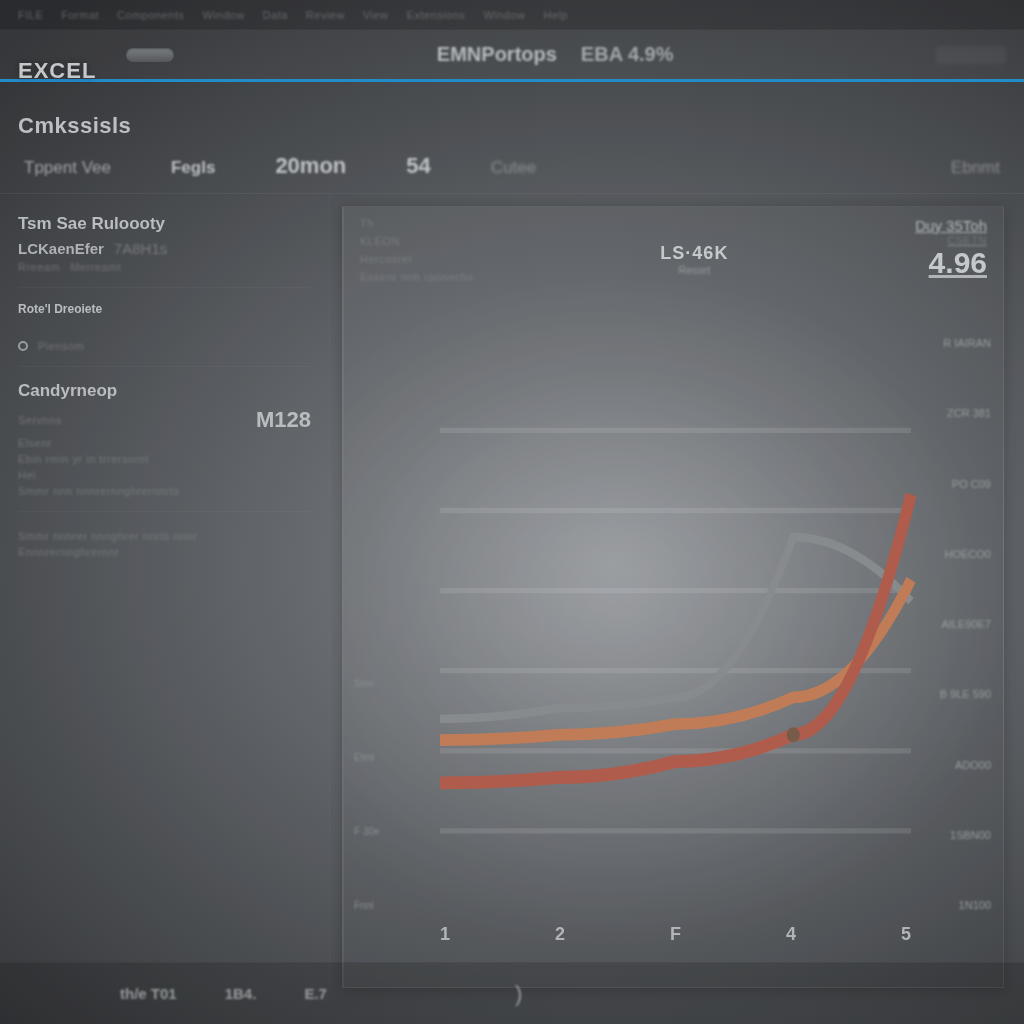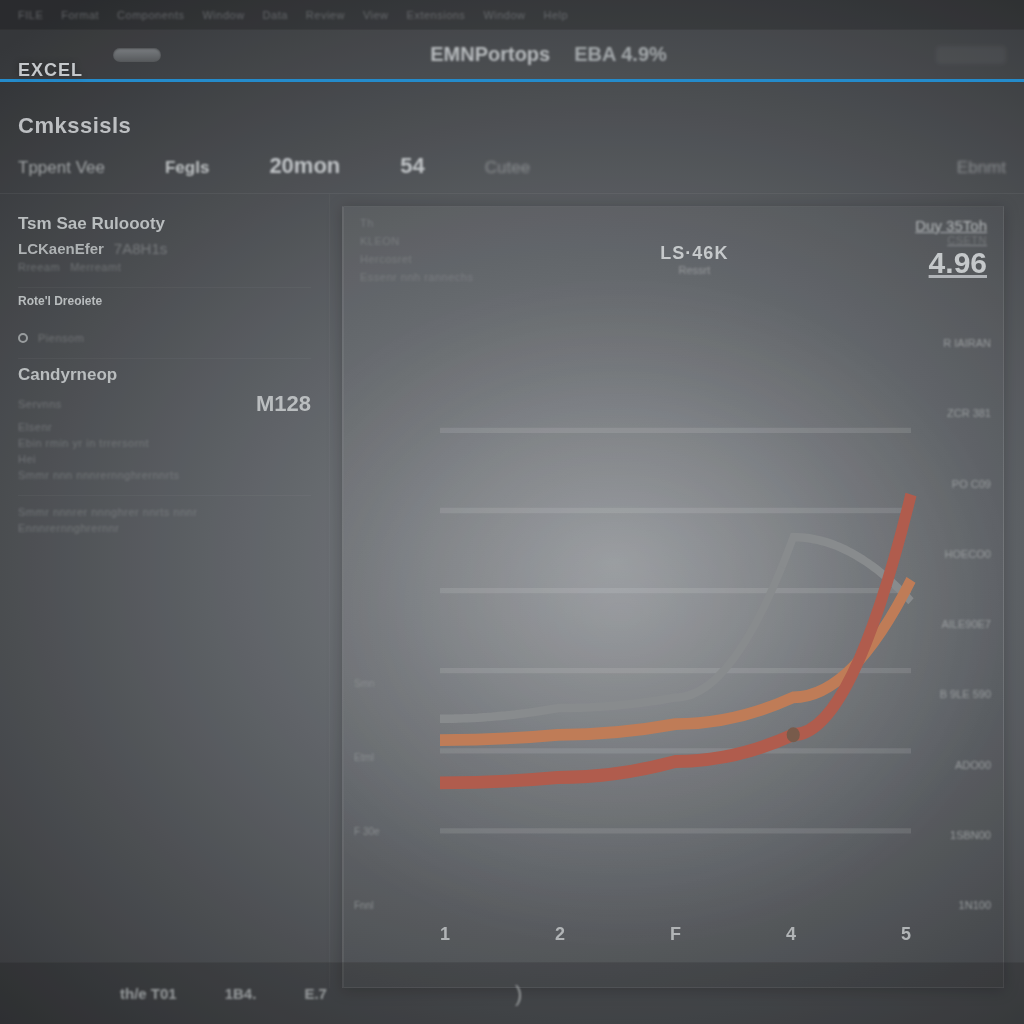--- a/index.html
+++ b/index.html
@@ -20,54 +20,54 @@
   }
   .menubar span { filter:blur(1.2px); opacity:0.55; }
   
   .brandbar {
     display:flex; align-items:center; gap:30px;
     height:52px; padding:0 18px;
     border-bottom:3px solid #1d8fd6;
     background:rgba(255,255,255,0.02);
   }
   .brand {
-    font-size:18px; font-weight:700; letter-spacing:1px;
+    font-size:22px; font-weight:700; letter-spacing:1px;
     color:#cfd3d6; text-shadow:0 0 6px rgba(0,0,0,0.4);margin-top:32px;
   }
   .pill {
     width:48px; height:14px; border-radius:7px;
     background:linear-gradient(#7c8084,#54575a);
     box-shadow:inset 0 1px 2px rgba(0,0,0,0.4);
   }
   .brand-mid { flex:1; display:flex; justify-content:center; gap:24px; align-items:flex-end;}
   .brand-mid .t1 { font-size:20px; font-weight:700; color:#bfc3c6; filter:blur(0.8px); }
   .brand-mid .t2 { font-size:20px; font-weight:700; color:#a9aeb1; filter:blur(1px); }
   .brand-right { width:70px; height:18px; background:rgba(255,255,255,0.05); filter:blur(2px); border-radius:4px; }
   
   .subhead {
     padding:10px 18px 4px;
     margin-top:21px;
   }
   .subhead h2 { font-size:22px; font-weight:600; color:#c6c9cc; letter-spacing:0.5px; filter:blur(0.5px);}
   .tabrow {
     display:flex; gap:60px; align-items:baseline;
-    padding:10px 18px 14px;
+    padding:10px 24px 14px;
     border-bottom:1px solid rgba(255,255,255,0.06);
   }
   .tab { font-size:17px; color:#a6aaac; filter:blur(0.8px); }
   .tab.emph { color:#c6cacc; font-weight:600;}
   .tab.big  { font-size:22px; font-weight:700; color:#c9cdd0; }
   .tab.faded{ color:#8e9294; filter:blur(1.6px); }
   .tab-right { margin-left:auto; filter:blur(1.4px); color:#8d9093;}
   
   .main { display:flex; height:calc(100% - 30px - 52px - 42px - 44px - 62px); }
   
   .side {
     width:330px; padding:14px 18px;
-    display:flex; flex-direction:column; gap:0;
+    display:flex; flex-direction:column; gap:8px;
     border-right:1px solid rgba(255,255,255,0.03);
   }
   .block { padding:6px 0 10px; border-bottom:1px solid rgba(255,255,255,0.04);}
   .block:last-child{border-bottom:none;}
   .block h3 { font-size:17px; font-weight:600; color:#c2c6c8; margin-bottom:6px; filter:blur(0.6px);}
   .block h3.mid { font-size:12px; }
   .kline { display:flex; align-items:center; gap:10px; margin:4px 0;}
   .klabel { font-size:15px; font-weight:600; color:#b6babc; filter:blur(0.7px);}
   .kval   { font-size:15px; color:#9a9ea0; filter:blur(1.2px); opacity:0.6;}
   .mini   { font-size:11px; color:#8c9092; filter:blur(1.2px); opacity:0.6; letter-spacing:0.5px;}

